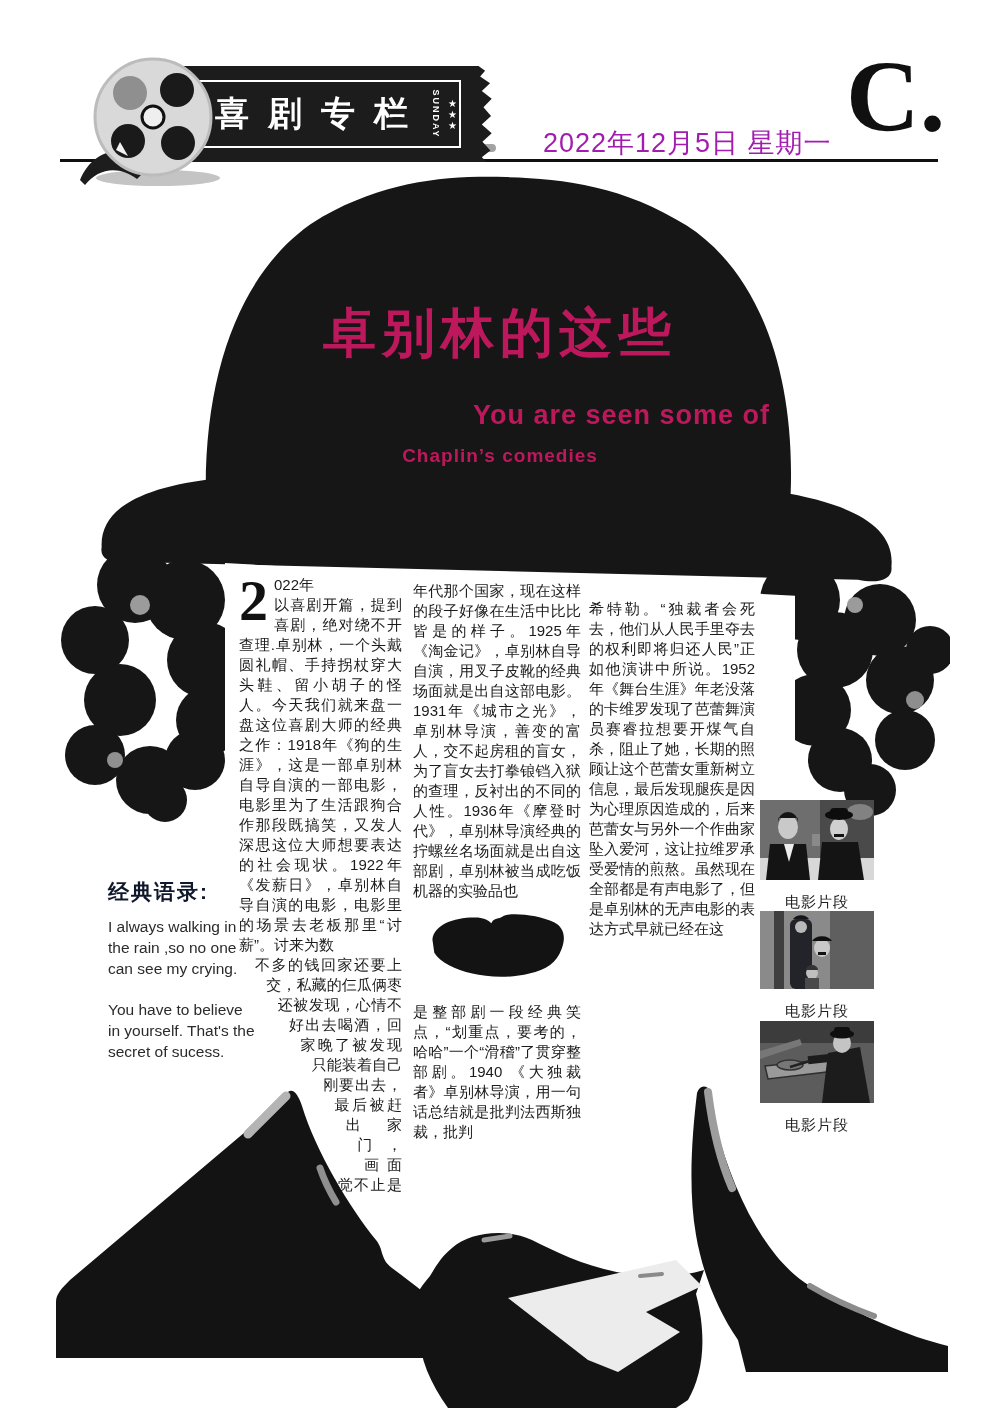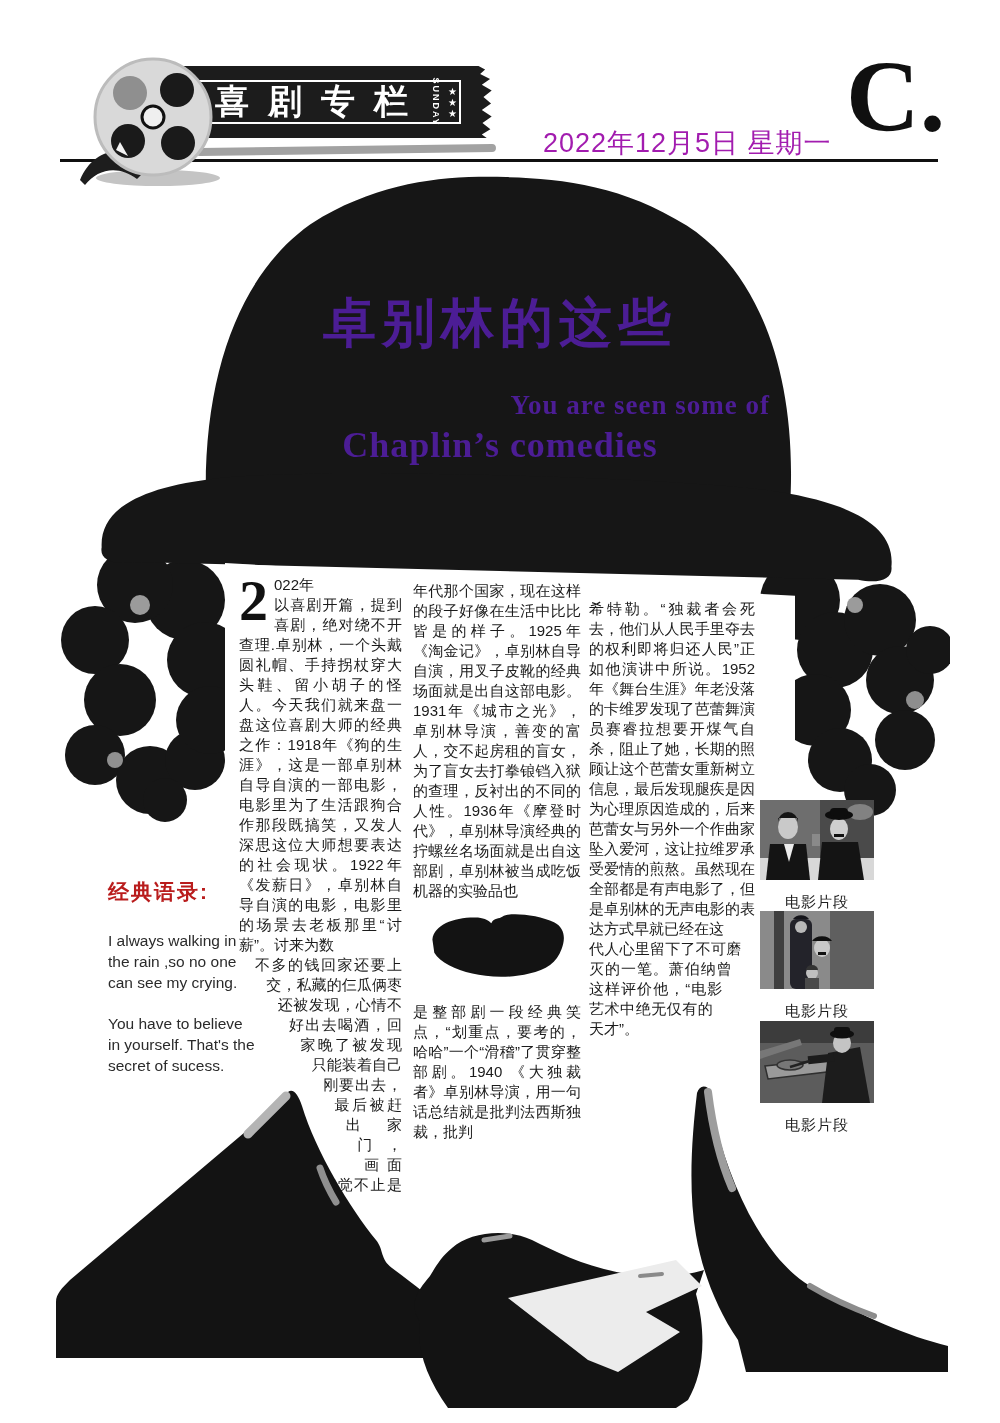--- a/index.html
+++ b/index.html
@@ -1,61 +1,61 @@
 <!DOCTYPE html>
 <html><head>
 <meta charset="utf-8">
 <style>
   html,body{margin:0;padding:0;}
   body{width:1000px;height:1423px;background:#fff;position:relative;overflow:hidden;
        font-family:"Liberation Sans",sans-serif;color:#1b1b1b;}
   .abs{position:absolute;}
 
   
-  .banner{left:165px;top:66px;width:330px;height:72px;background:#1c1c1c;border-radius:6px 0 0 6px;z-index:5;
+  .banner{left:165px;top:66px;width:330px;height:96px;background:#1c1c1c;border-radius:6px 0 0 6px;z-index:5;
     clip-path:polygon(0 0,95% 0,97% 5%,95.5% 11%,98.5% 18%,96% 26%,99% 34%,96.5% 43%,98.8% 52%,96% 61%,99% 70%,96.2% 79%,98.6% 88%,96% 95%,97.5% 100%,0 100%);}
   .banner-frame{position:absolute;left:22px;right:34px;top:14px;bottom:14px;border:2px solid #fff;
     display:flex;align-items:center;}
   .banner-title{color:#fff;font-size:34px;font-weight:bold;letter-spacing:19px;margin-left:26px;white-space:nowrap;}
   .banner-sunday{position:absolute;right:54px;top:50%;transform:translateY(-50%);writing-mode:vertical-rl;
     color:#fff;font-size:9px;letter-spacing:2px;font-weight:bold;}
   .banner-stars{position:absolute;right:38px;top:50%;transform:translateY(-50%);color:#fff;font-size:10px;
     line-height:11px;text-align:center;}
   .banner-shadow{left:196px;top:146px;width:300px;height:8px;background:#a2a2a2;border-radius:4px;
     transform:rotate(-0.8deg);z-index:4;}
   .reel{left:78px;top:52px;width:150px;height:140px;z-index:6;}
   .date-line{left:543px;top:125px;font-size:27px;letter-spacing:1px;color:#a21caf;z-index:6;white-space:nowrap;}
   .rule{left:60px;top:159px;width:878px;height:3px;background:#101010;z-index:3;}
   .section-letter{left:846px;top:46px;font-family:"Liberation Serif",serif;font-weight:700;font-size:102px;
     line-height:1;color:#101010;z-index:6;}
 
   
   .hat-art{left:50px;top:165px;width:900px;height:670px;z-index:1;}
-  .hat-title{left:230px;top:288px;width:540px;text-align:center;color:#4c1d95;z-index:2;font-family:Liberation Serif, serif;}
+  .hat-title{left:230px;top:298px;width:540px;text-align:center;color:#be185d;z-index:2;}
   .hat-title .t1{font-size:53px;font-weight:700;letter-spacing:6px;}
   .hat-title .t2{font-size:51px;font-weight:700;letter-spacing:1px;margin-top:9px;}
   .hat-title .s1{font-size:27px;font-weight:700;letter-spacing:1px;margin-top:30px;text-align:right;}
-  .hat-title .s2{font-size:36px;font-weight:700;letter-spacing:1px;margin-top:3px;}
+  .hat-title .s2{font-size:19px;font-weight:700;letter-spacing:1px;margin-top:14px;}
 
   
   .panel{left:225px;top:563px;width:570px;height:684px;background:#fff;z-index:2;
     clip-path:polygon(0 0,100% 4.8%,100% 100%,0 100%);}
   .col{position:absolute;font-size:15px;line-height:20px;text-align:justify;color:#1b1b1b;}
   .col1{left:14px;top:12px;width:163px;}
   .col2{left:188px;top:18px;width:168px;}
   .col3{left:364px;top:36px;width:166px;}
   .dropcap{float:left;font-family:"Liberation Serif",serif;font-weight:700;font-size:58px;line-height:46px;
     margin:3px 6px 0 0;color:#111;}
   .taper-left{float:left;width:125px;height:220px;shape-outside:polygon(0% 0%,100% 100%,0% 100%);shape-margin:4px;}
   .taper-right{float:right;width:66px;height:140px;shape-outside:polygon(100% 0%,100% 100%,0% 100%);shape-margin:4px;}
   .mustache-wrap{width:152px;margin:6px auto 10px auto;}
 
   
   .quotes{left:108px;top:878px;width:150px;z-index:2;}
-  .quotes h3{margin:0 0 24px 0;font-size:21px;font-weight:700;letter-spacing:2px;color:#b91c1c;}
+  .quotes h3{margin:0 0 10px 0;font-size:21px;font-weight:700;letter-spacing:2px;color:#0f172a;}
   .quotes p{margin:0 0 20px 0;font-size:15.5px;line-height:21px;color:#2b2b2b;}
 
   
   .figure{left:760px;width:114px;z-index:2;text-align:center;}
   .fig1{top:800px;} .fig2{top:911px;} .fig3{top:1021px;}
   .figure .photo{width:114px;background:#555;}
   .figure .cap{font-size:15px;color:#1f1f1f;margin-top:9px;letter-spacing:1px;}
 
   
   .suit-art{left:40px;top:1040px;width:920px;height:383px;z-index:3;}
@@ -145,21 +145,20 @@
       <svg viewBox="0 0 160 84" width="152" height="80">
         <path fill="#131313" d="M12,34 C14,18 36,10 60,11 C68,12 71,14 74,17 C77,11 82,13 86,10
           C92,5 124,8 140,16 C152,22 152,34 148,44 C143,58 132,66 114,70 C94,75 70,74 54,70
           C36,66 20,58 14,48 Z"></path>
       </svg>
     </div>
     <span>是整部剧一段经典笑点，“划重点，要考的，哈哈”一个“滑稽”了贯穿整部剧。1940 《大独裁者》卓别林导演，用一句话总结就是批判法西斯独裁，批判</span>
   </div>
   <div class="col col3">
     <span>希特勒。“独裁者会死去，他们从人民手里夺去的权利即将归还人民”正如他演讲中所说。1952年《舞台生涯》年老没落的卡维罗发现了芭蕾舞演员赛睿拉想要开煤气自杀，阻止了她，长期的照顾让这个芭蕾女重新树立信息，最后发现腿疾是因为心理原因造成的，后来芭蕾女与另外一个作曲家坠入爱河，这让拉维罗承受爱情的煎熬。虽然现在全部都是有声电影了，但是卓别林的无声电影的表达方式早就已经在这</span>
-    <div><span class="taper-right"></span><span>代人心里留下了不可磨灭的一笔。萧伯纳曾这样评价他，“电影艺术中绝无仅有的天才”。</span></div>
   </div>
 </div>
 
 <div class="abs quotes">
   <h3>经典语录:</h3>
   <p>I always walking in the rain ,so no one can see my crying.</p>
   <p>You have to believe in yourself. That's the secret of sucess.</p>
 </div>
 
 <div class="abs figure fig1">

